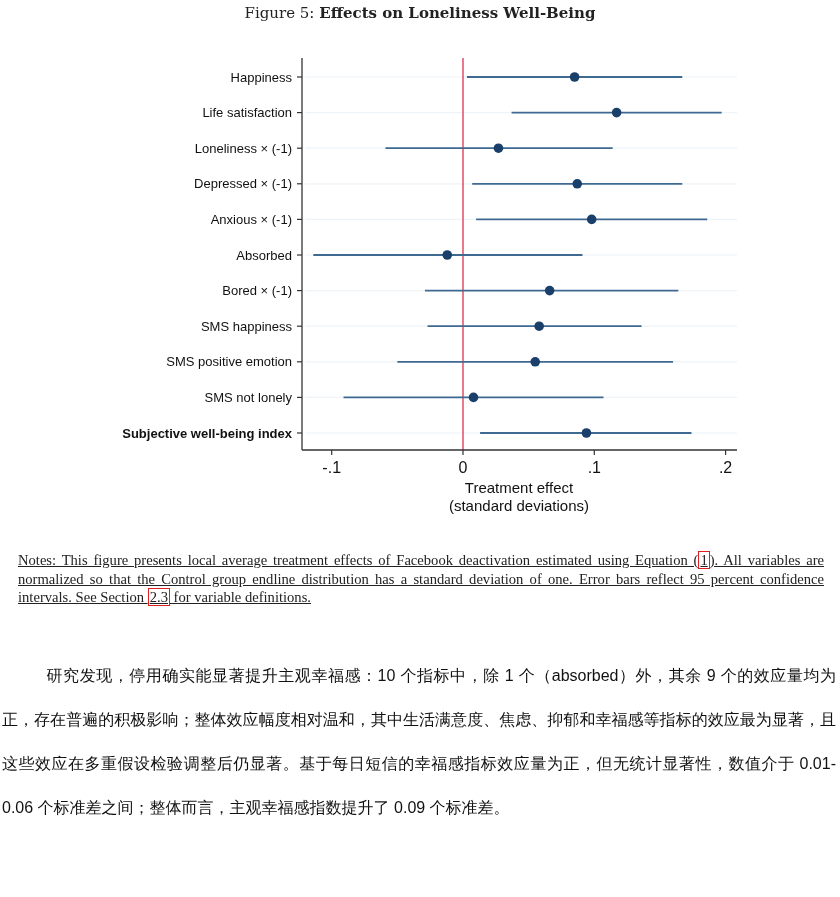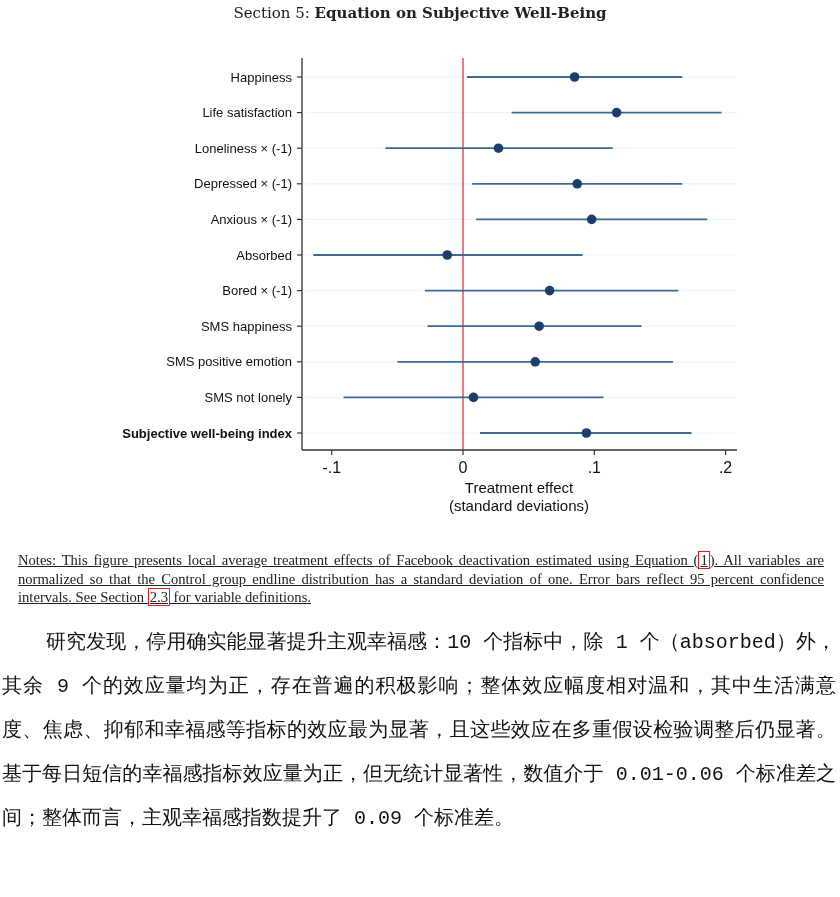--- a/index.html
+++ b/index.html
@@ -15,32 +15,32 @@
   .tick { font-family: "Liberation Sans", "DejaVu Sans", sans-serif; font-size: 16px; fill: #111; }
   .xtitle { font-family: "Liberation Sans", "DejaVu Sans", sans-serif; font-size: 15px; fill: #111; }
   .notes {
     position: absolute; left: 18px; top: 551px; width: 806px;
     font-family: "Liberation Serif", "DejaVu Serif", serif; font-size: 14.6px; line-height: 18.5px; color: #222;
     text-align: justify;
     text-decoration: underline;
   }
   .ref { border: 1.5px solid #e02020; padding: 0 1px; }
   .body-text {
-    position: absolute; left: 2px; top: 621px; width: 834px;
-    font-family: Liberation Mono, monospace; font-size: 20px; line-height: 44px; color: #111;
+    position: absolute; left: 2px; top: 654px; width: 834px;
+    font-family: Liberation Sans, sans-serif; font-size: 16px; line-height: 44px; color: #111;
     text-align: justify;
   }
   .body-text .indent { display: inline-block; width: 44px; }
 </style>
 </head>
 <body>
 
 <div class="fig-title">
-  <span>Section 5:</span>
-  <b>Equation on Subjective Well-Being</b>
+  <span>Figure 5:</span>
+  <b>Effects on Loneliness Well-Being</b>
 </div>
 
 <svg class="chart" width="840" height="480" viewBox="0 40 840 480">
   <g id="gridlines">
       <line x1="305" y1="77" x2="737" y2="77" stroke="#eef3f7" stroke-width="1.2"></line>
       <line x1="305" y1="112.6" x2="737" y2="112.6" stroke="#eef3f7" stroke-width="1.2"></line>
       <line x1="305" y1="148.2" x2="737" y2="148.2" stroke="#eef3f7" stroke-width="1.2"></line>
       <line x1="305" y1="183.8" x2="737" y2="183.8" stroke="#eef3f7" stroke-width="1.2"></line>
       <line x1="305" y1="219.4" x2="737" y2="219.4" stroke="#eef3f7" stroke-width="1.2"></line>
       <line x1="305" y1="255" x2="737" y2="255" stroke="#eef3f7" stroke-width="1.2"></line>

